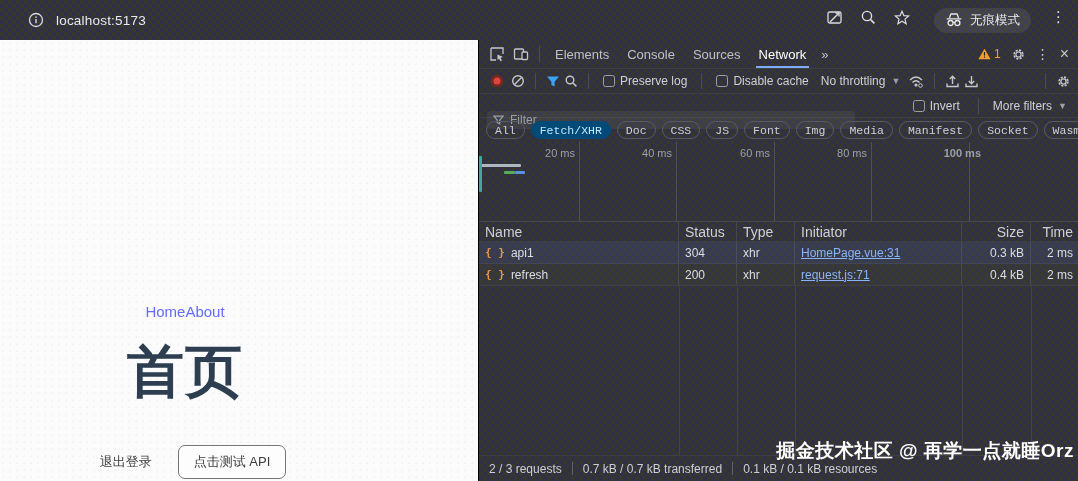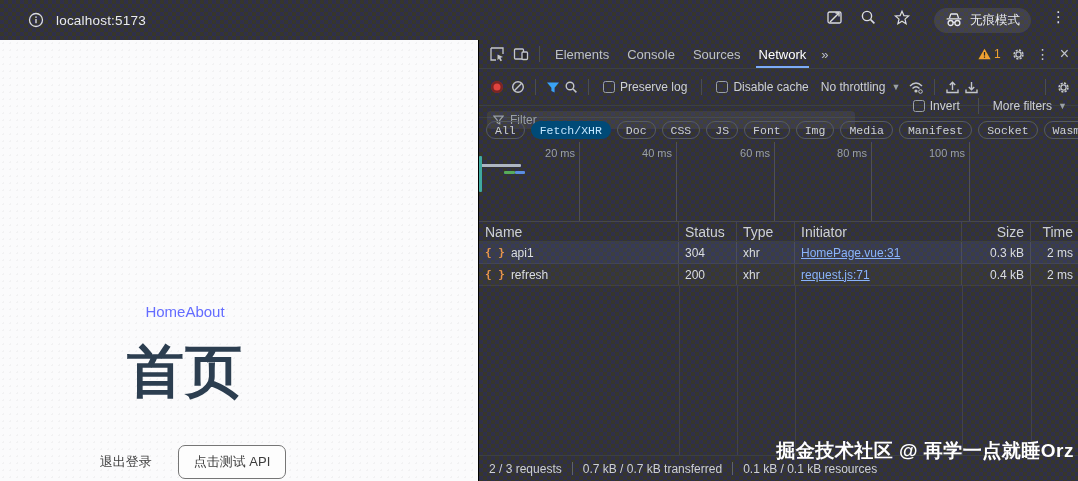--- a/index.html
+++ b/index.html
@@ -51,21 +51,21 @@
     color:#bdc1c6; position:relative; flex:none; }
   .dt-tab.active { color:#fff; }
   .dt-tab.active::after { content:""; position:absolute; left:6px; right:6px; bottom:0;
     height:2px; background:var(--accent-blue,#7cacf8); }
   .dt-tab-more { color:#bdc1c6; font-size:13px; padding:0 6px; }
   .dt-tabbar-right { margin-left:auto; display:flex; align-items:center; gap:10px; padding-right:10px; }
   .warn-badge { display:flex; align-items:center; gap:3px; color:#f0a132; font-size:12px; }
   .icon-btn { color:#c3c6cb; font-size:14px; display:flex; align-items:center; }
 
   
-  .dt-actionbar { top:29px; height:25px; border-bottom:1px solid #3c4043; padding:18px 8px; gap:4px; }
+  .dt-actionbar { top:29px; height:25px; border-bottom:1px solid #3c4043; padding:12px 8px; gap:4px; }
   .rec-dot { width:12px; height:12px; border-radius:50%; background:var(--record-red,#e0443f);
     box-shadow:inset 0 0 0 2.5px rgba(0,0,0,.45); flex:none; margin:0 4px; }
   .chk { width:12px; height:12px; border:1.4px solid #9aa0a6; border-radius:2.5px; flex:none; margin-right:5px; }
   .chk-label { font-size:12px; color:#cdd0d4; display:flex; align-items:center; padding:0 4px; }
   .throttle { display:flex; align-items:center; gap:6px; color:#cdd0d4; padding:0 4px; }
   .caret { font-size:9px; color:#9aa0a6; }
   .spacer { flex:1; }
 
   
   .dt-filterbar { top:54px; height:24px; border-bottom:1px solid #3c4043; padding:0 8px; }
@@ -317,21 +317,21 @@
     <div class="dt-overview">
       <span class="ov-line" style="left:100px;"></span>
       <span class="ov-line" style="left:197px;"></span>
       <span class="ov-line" style="left:295px;"></span>
       <span class="ov-line" style="left:392px;"></span>
       <span class="ov-line" style="left:490px;"></span>
       <span class="ov-label" style="left:36px;">20 ms</span>
       <span class="ov-label" style="left:133px;">40 ms</span>
       <span class="ov-label" style="left:231px;">60 ms</span>
       <span class="ov-label" style="left:328px;">80 ms</span>
-      <span class="ov-label" style="left:426px;">100 ms</span>
+      <span class="ov-label" style="left:442px;font-weight:bold;">100 ms</span>
       <span class="wf-bar" style="left:2px;top:22px;width:40px;background:#aeb6c2;"></span>
       <span class="wf-bar" style="left:25px;top:29px;width:11px;background:#57ab5a;"></span>
       <span class="wf-bar" style="left:36px;top:29px;width:10px;background:#5b8ee0;"></span>
       <span class="wf-bar" style="left:0;top:14px;width:3px;height:36px;background:#3fa9a0;"></span>
     </div>
 
     <div class="dt-row dt-table-head">
       <span class="cell c-name">Name</span>
       <span class="cell c-status">Status</span>
       <span class="cell c-type">Type</span>

